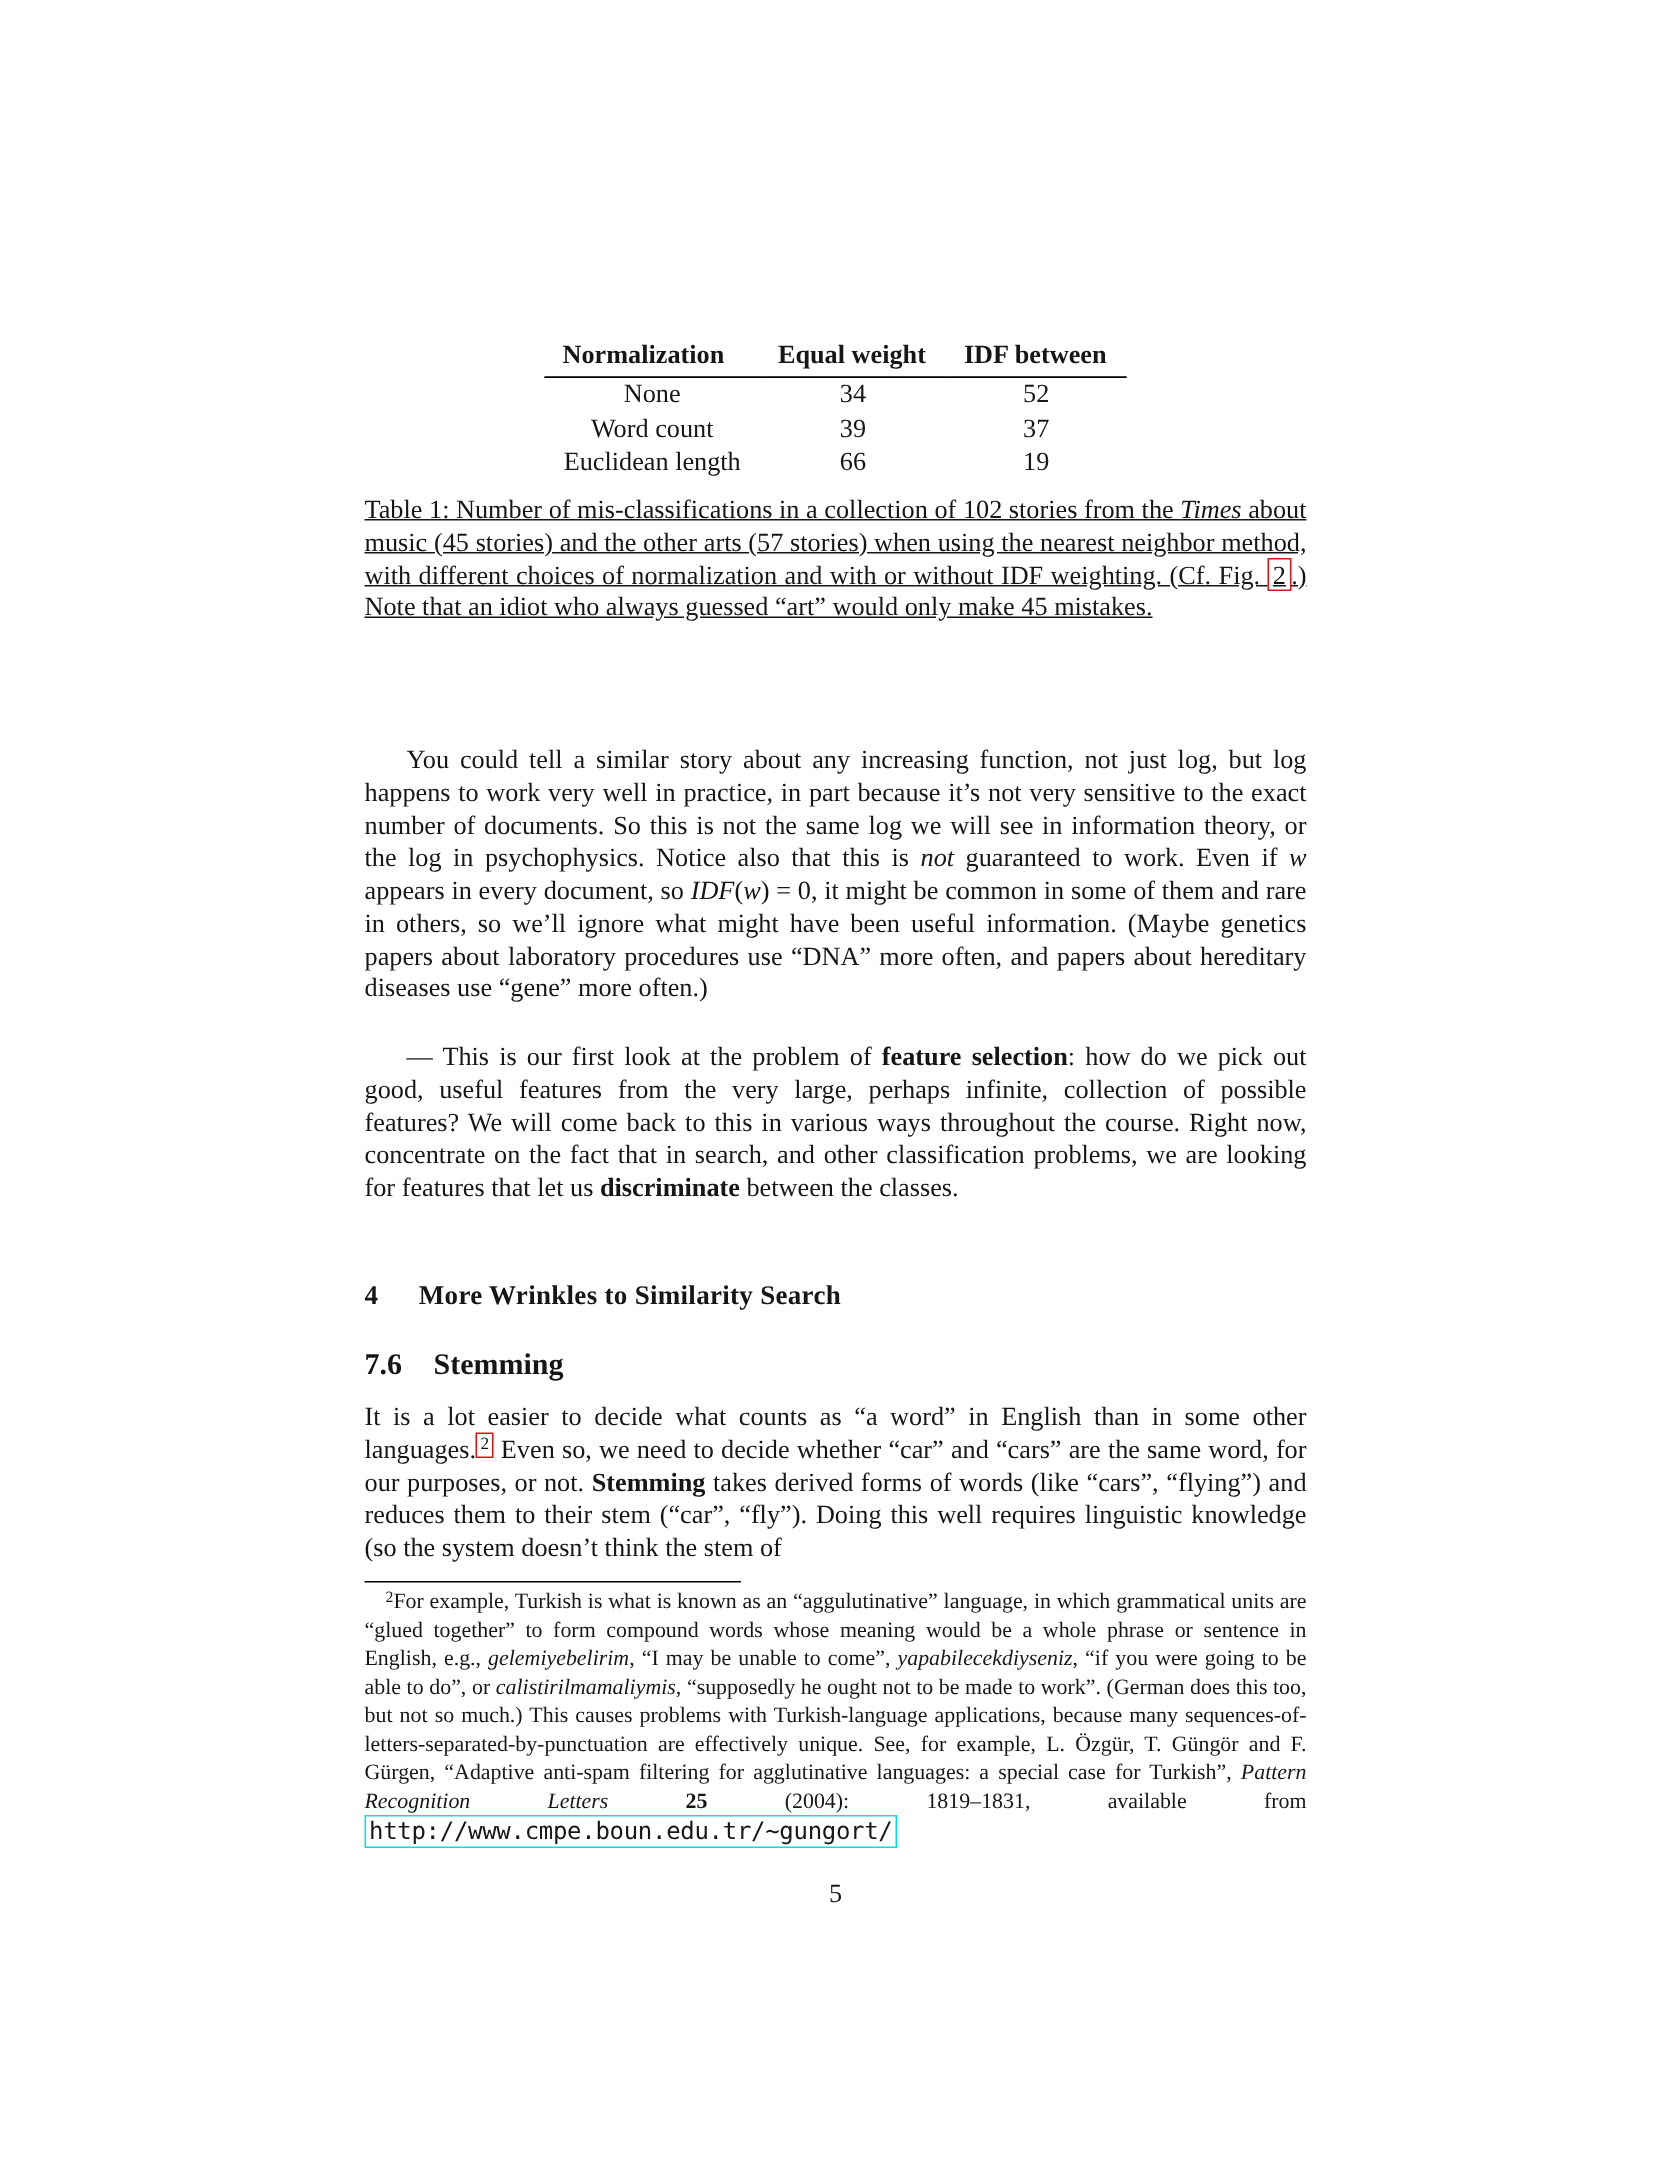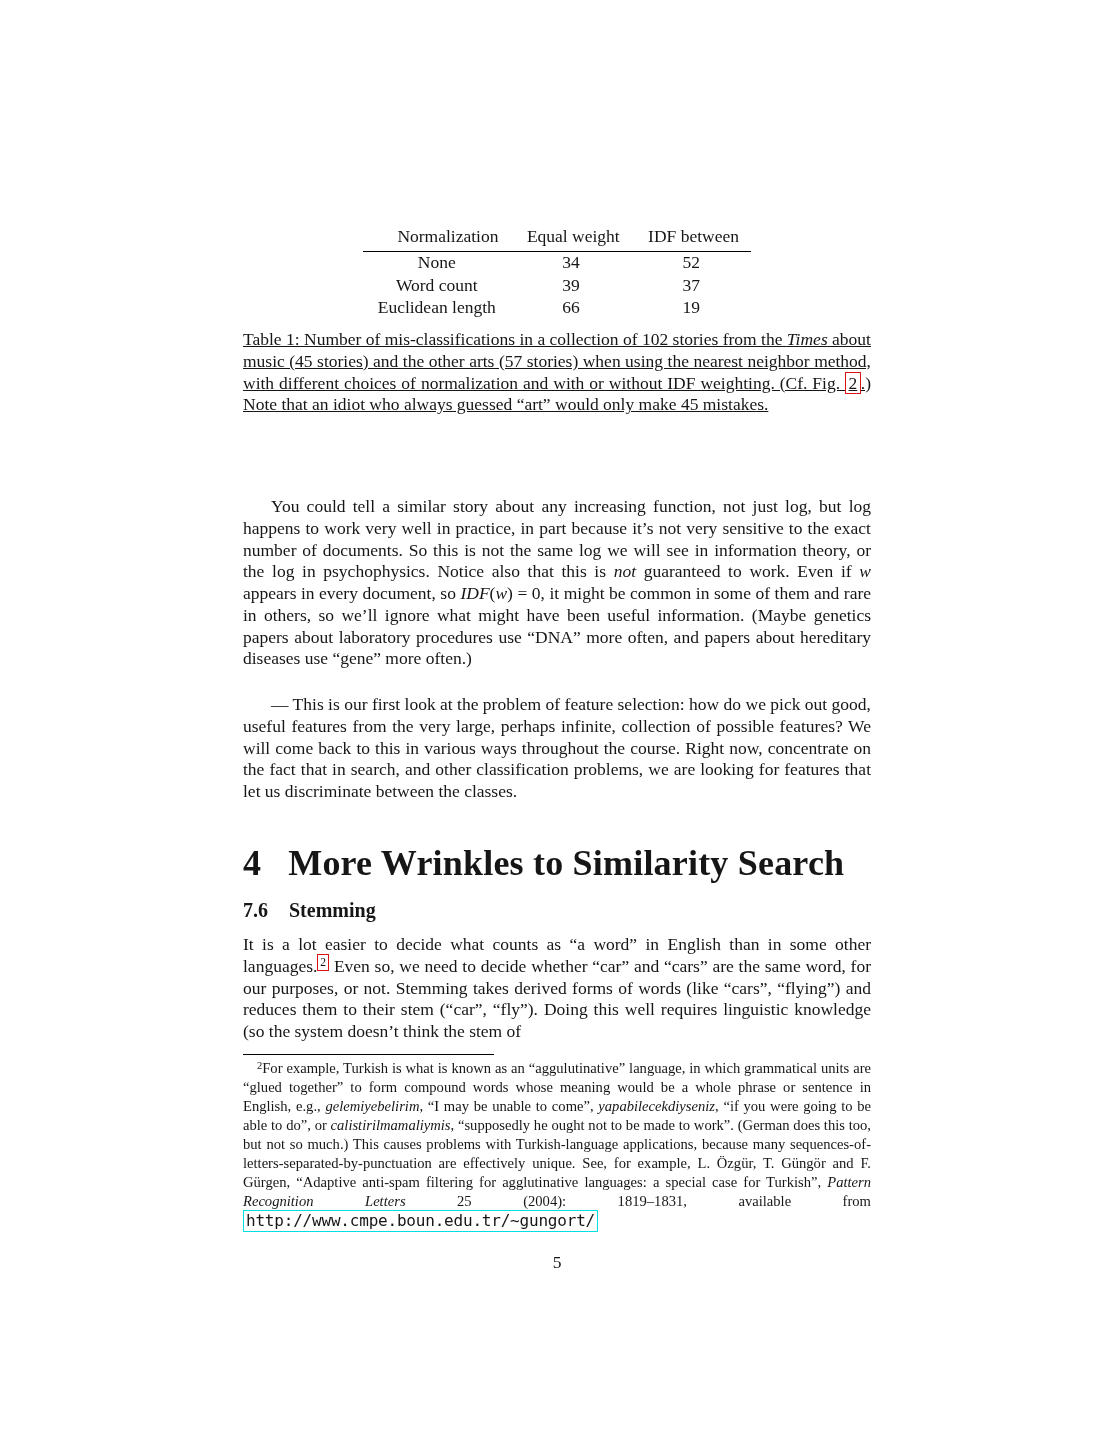--- a/index.html
+++ b/index.html
@@ -26,47 +26,47 @@
   .tablewrap { top: 226px; }
   table.results {
     border-collapse: collapse;
     margin: 0 auto;
     width: 388px;
     font-size: 17.5px;
     line-height: 21.5px;
   }
   table.results thead tr { border-bottom: 1.6px solid #000; }
   table.results th {
-    font-weight: normal;
-    text-align: right;
+    font-weight: bold;
+    text-align: left;
     padding: 0 12px 3px 12px;
   }
   table.results td {
     text-align: center;
     padding: 0.5px 12px;
   }
 
   
   .caption, .para {
     font-size: 17.5px;
     line-height: 21.75px;
     text-align: justify;
   }
   .caption { top: 329px; text-decoration: underline; }
   .para-log      { top: 496px; }
   .para-feature  { top: 694px; }
   .para-stemming { top: 934px; }
   .indent { text-indent: 28px; }
   em { font-style: italic; }
-  .b { font-weight: normal; }
+  .b { font-weight: bold; }
 
   
   .section {
     top: 847px;
-    font-size: 36px;
+    font-size: 18px;
     font-weight: bold;
     line-height: 32px;
     letter-spacing: 0.2px;
   }
   .section .secnum { margin-right: 27px; }
   .subsection {
     top: 897px;
     font-size: 20px;
     font-weight: bold;
     line-height: 26px;

